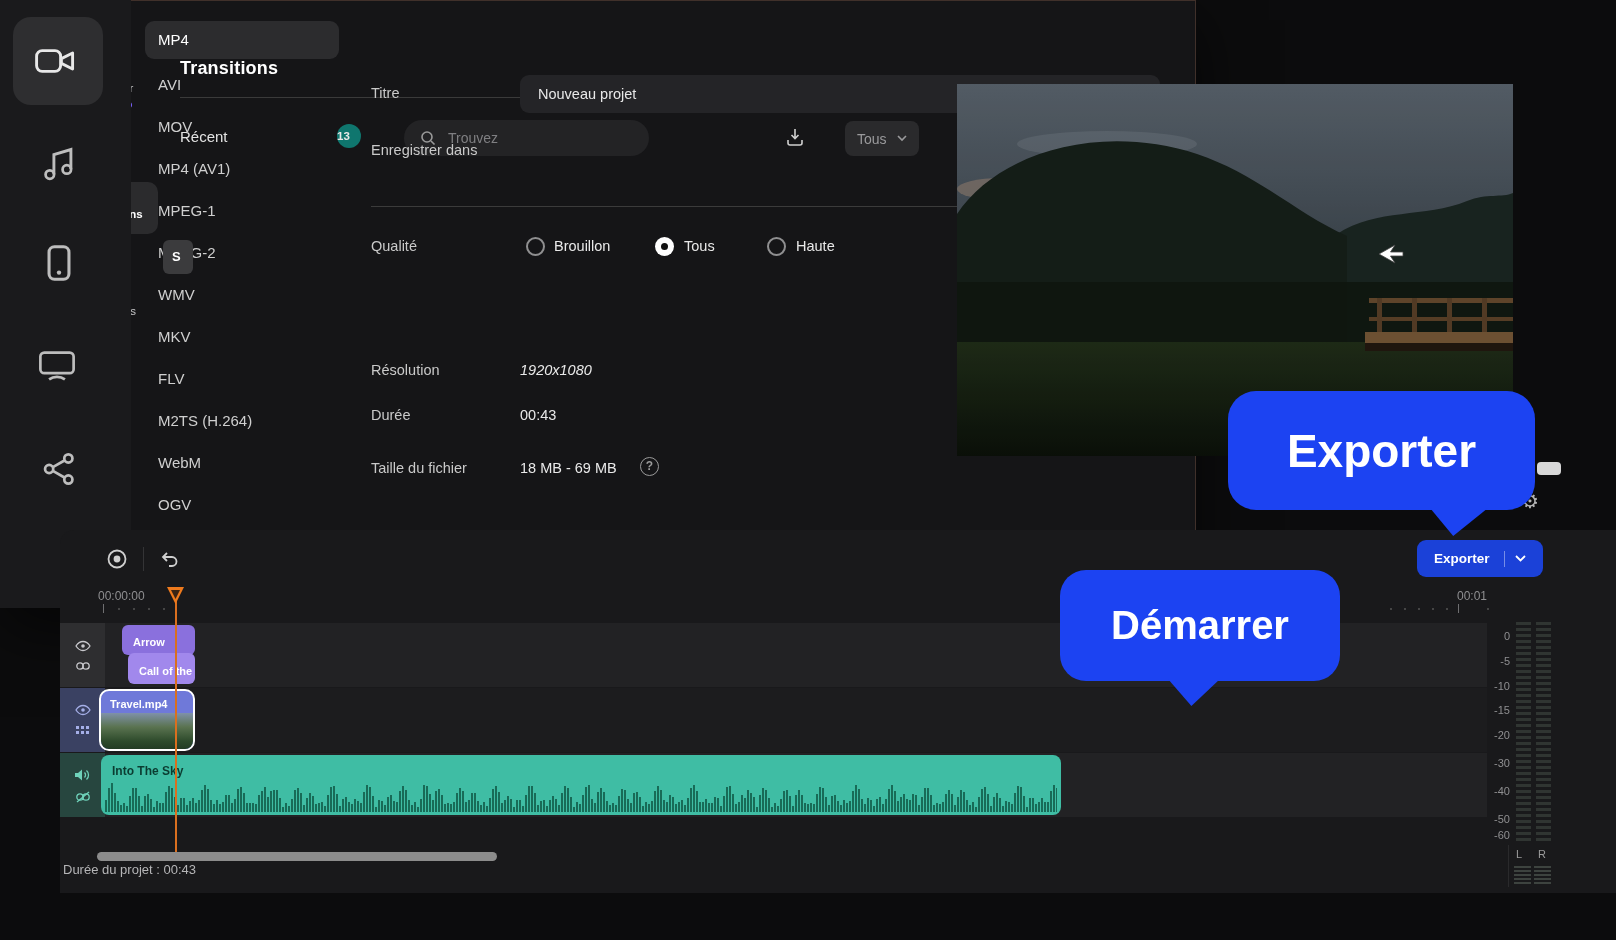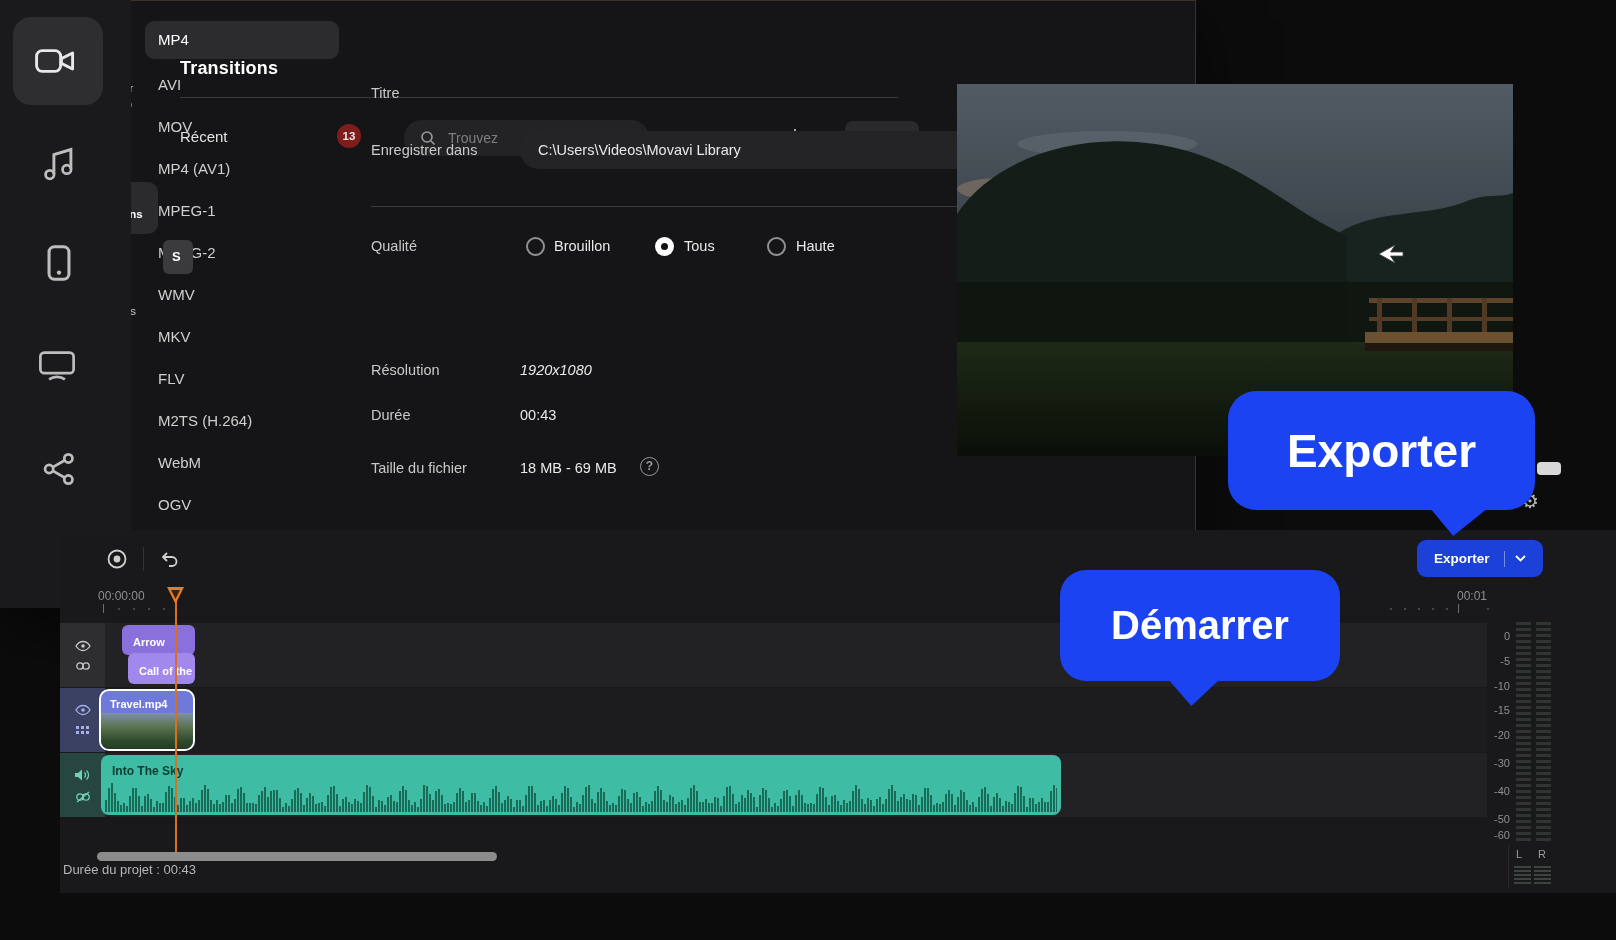--- a/index.html
+++ b/index.html
@@ -9,22 +9,22 @@
   svg{display:block;}
   
   .side-item{position:absolute;left:60px;width:104px;text-align:center;color:#c7c7c9;}
   .side-item .lbl{display:block;font-size:11.5px;margin-top:2px;}
   .side-icon{display:inline-block;}
   #side-active{left:66px;top:182px;width:92px;height:52px;background:#2b2b2d;border-radius:10px;}
   
   #lib-title{left:180px;top:58px;font-size:18px;font-weight:bold;color:#fff;letter-spacing:.2px;}
   #lib-sep{left:180px;top:97px;width:718px;height:1px;background:#3a3a3a;}
   #lib-recent{left:180px;top:128px;font-size:15px;color:#e3e3e3;}
-  #lib-badge{left:337px;top:124px;width:24px;height:24px;border-radius:50%;background:#7f1d1d;
-             font-size:11.5px;font-weight:bold;color:#e8e8e8;text-align:center;line-height:24px;}
+  #lib-badge{left:337px;top:124px;width:24px;height:24px;border-radius:50%;background:#0f766e;
+             font-size:11.5px;font-weight:bold;color:#e8e8e8;text-align:left;line-height:24px;}
   #lib-search{left:404px;top:120px;width:245px;height:36px;background:#232325;border-radius:18px;display:flex;align-items:center;padding:0 0 0 16px;box-sizing:border-box;}
   #lib-search input{background:transparent;border:0;outline:0;color:#bdbdbd;font-size:14px;margin-left:10px;width:170px;font-family:"Liberation Sans",sans-serif;}
   #lib-search input::placeholder{color:#7f7f82;}
   #lib-tous{left:845px;top:121px;width:74px;height:35px;background:#2a2a2c;border-radius:8px;display:flex;align-items:center;justify-content:space-between;padding:0 12px;box-sizing:border-box;color:#9a9a9c;font-size:14px;}
   #peek-tile{left:163px;top:240px;width:30px;height:34px;background:#3b3b3d;border-radius:6px;color:#fff;font-weight:bold;font-size:13px;line-height:34px;padding-left:9px;box-sizing:border-box;z-index:3;}
   
   #preview{left:957px;top:84px;width:556px;height:372px;z-index:1;overflow:hidden;background:#10150f;}
   
   #tl-panel{left:60px;top:530px;width:1556px;height:363px;background:#19191b;border-radius:14px 0 0 0;z-index:2;}
   .tl{z-index:4;}
@@ -680,28 +680,23 @@
     <div class="fmt" style="top:323px;">MKV</div>
     <div class="fmt" style="top:365px;">FLV</div>
     <div class="fmt" style="top:407px;">M2TS (H.264)</div>
     <div class="fmt" style="top:449px;">WebM</div>
     <div class="fmt" style="top:491px;">OGV</div>
     <div class="fmt" style="top:533px;">SWF</div>
     <div class="fmt" style="top:575px;opacity:.45;">DVD (NTSC)</div>
 
 
     <span class="d-label" style="top:85px;">Titre</span>
+    <input id="f-title" class="abs" value="Nouveau projet" style="">
 
     <span class="d-label" style="top:142px;">Enregistrer dans</span>
-    <div id="f-select" class="abs">
-      <span>C:\Users\Videos\Movavi Library</span>
-      <svg width="11" height="7" viewBox="0 0 11 7">
-          <path d="M1 1l4.5 4.5L10 1" stroke="#cfcfcf" stroke-width="1.6" fill="none"></path>
-        </svg>
-    </div>
     <div class="d-btn" style="left:1068px;top:131px;width:94px;height:38px;">Parcourir</div>
 
     <div id="d-hr" class="abs"></div>
 
     <span class="d-label" style="top:238px;">Qualité</span>
     <span class="radio off" style="left:526px;top:237px;"></span>
     <span class="radio-lbl" style="left:554px;top:238px;">Brouillon</span>
     <span class="radio on" style="left:655px;top:237px;"></span>
     <span class="radio-lbl" style="left:684px;top:238px;">Tous</span>
     <span class="radio off" style="left:767px;top:237px;"></span>

